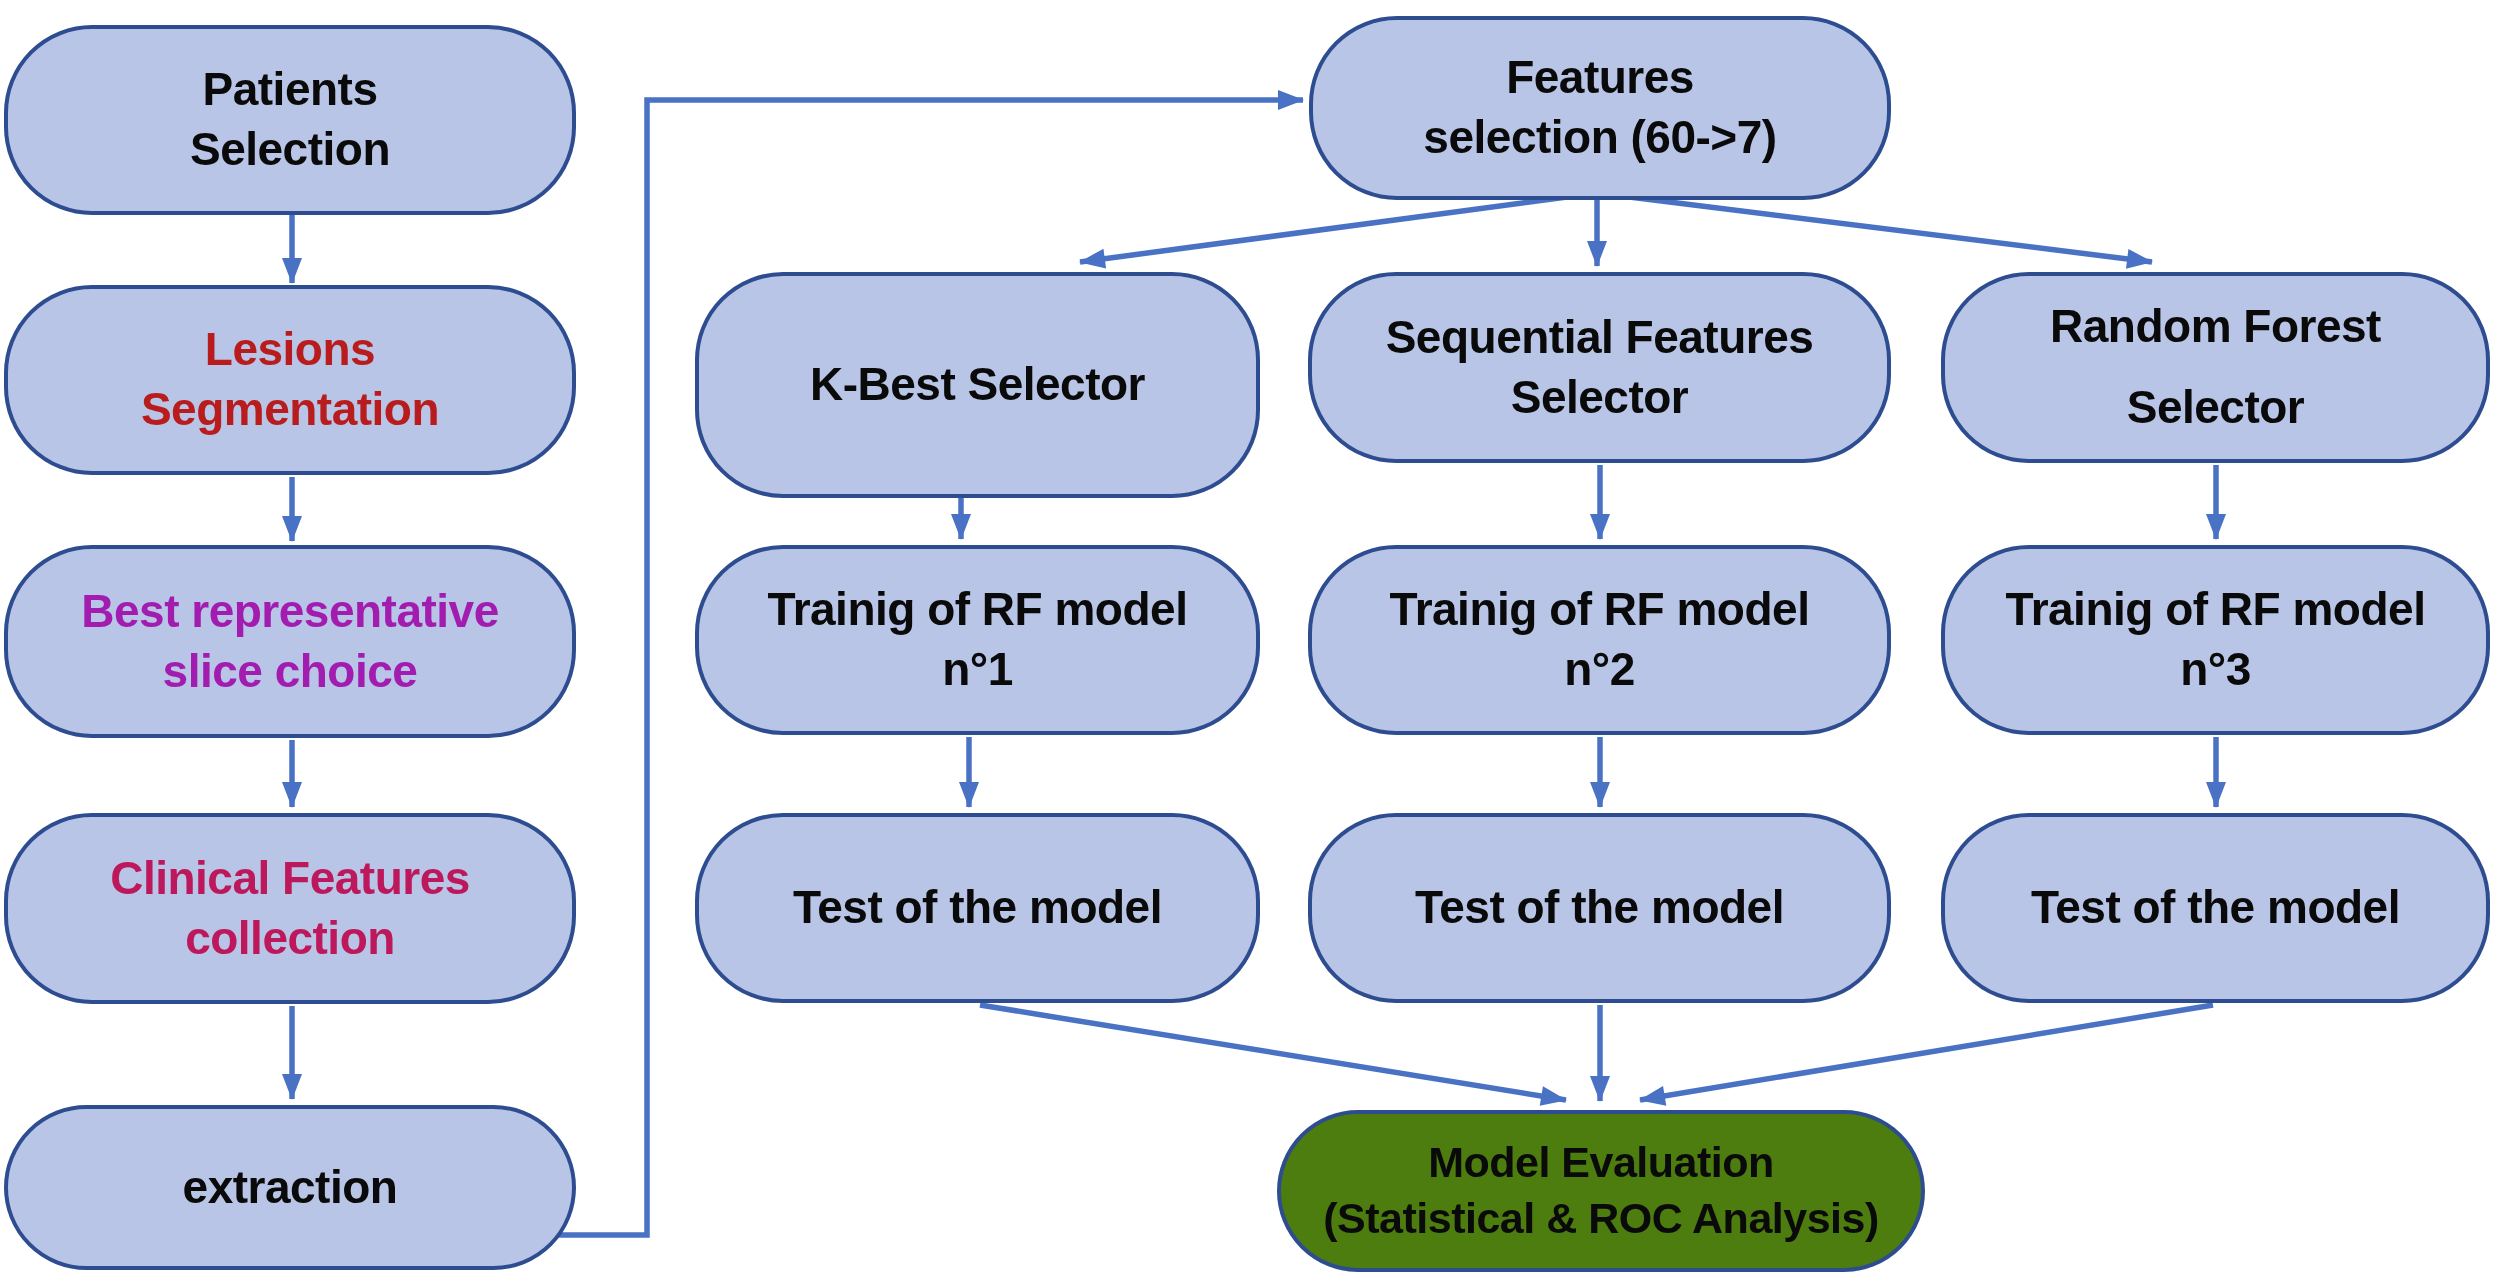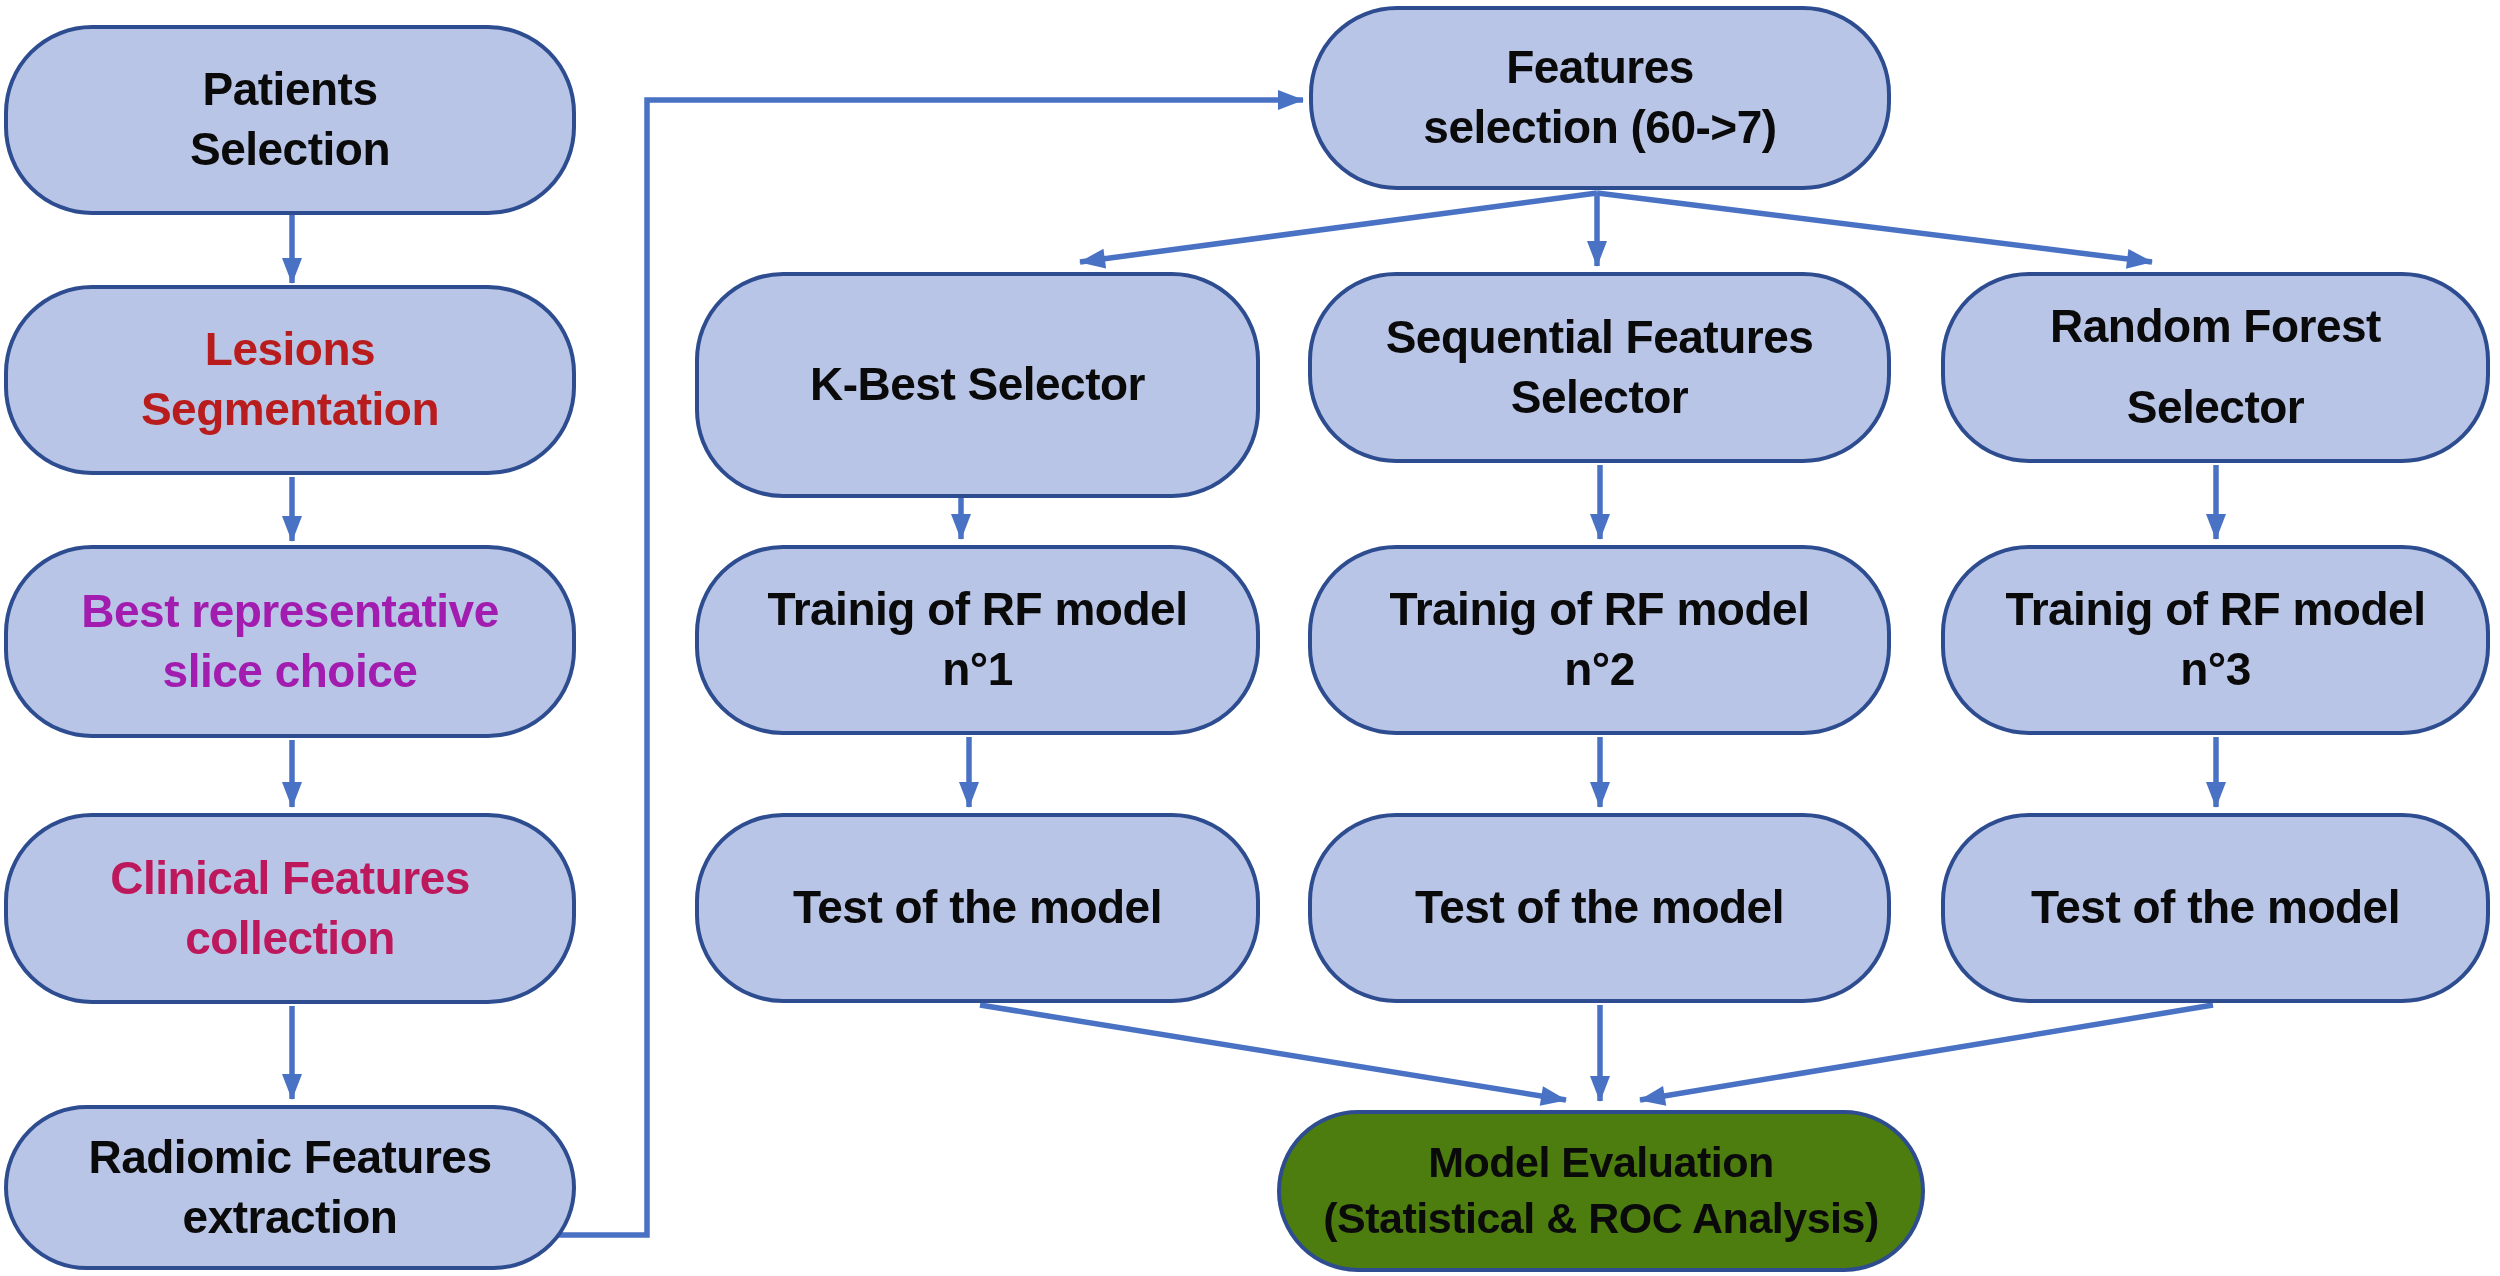--- a/index.html
+++ b/index.html
@@ -64,24 +64,23 @@
     </div>
     <div class="flow-node" style="left: 4px; top: 545px; width: 572px; height: 193px; background: rgb(185, 197, 230); border: 4px solid rgb(46, 77, 144); border-radius: 88px; font-size: 46px; color: #a21caf;">
       <span>Best representative</span>
       <span>slice choice</span>
     </div>
     <div class="flow-node" style="left: 4px; top: 813px; width: 572px; height: 191px; background: rgb(185, 197, 230); border: 4px solid rgb(46, 77, 144); border-radius: 88px; font-size: 46px; color: #be185d;">
       <span>Clinical Features</span>
       <span>collection</span>
     </div>
     <div class="flow-node" style="left: 4px; top: 1105px; width: 572px; height: 165px; background: rgb(185, 197, 230); border: 4px solid rgb(46, 77, 144); border-radius: 82.5px; font-size: 46px; color: rgb(10, 10, 10);">
-      <span>Radiomic Features</span>
       <span>extraction</span>
     </div>
-    <div class="flow-node" style="left: 1309px; top: 6px; width: 582px; height: 184px; background: rgb(185, 197, 230); border: 4px solid rgb(46, 77, 144); border-radius: 88px; font-size: 46px; color: rgb(10, 10, 10);">
+    <div class="flow-node" style="left: 1309px; top: 16px; width: 582px; height: 184px; background: rgb(185, 197, 230); border: 4px solid rgb(46, 77, 144); border-radius: 88px; font-size: 46px; color: rgb(10, 10, 10);">
       <span>Features</span>
       <span>selection (60-&gt;7)</span>
     </div>
     <div class="flow-node" style="left: 695px; top: 272px; width: 565px; height: 226px; background: rgb(185, 197, 230); border: 4px solid rgb(46, 77, 144); border-radius: 88px; font-size: 46px; color: rgb(10, 10, 10);">
       <span>K-Best Selector</span>
     </div>
     <div class="flow-node" style="left: 1308px; top: 272px; width: 583px; height: 191px; background: rgb(185, 197, 230); border: 4px solid rgb(46, 77, 144); border-radius: 88px; font-size: 46px; color: rgb(10, 10, 10);">
       <span>Sequential Features</span>
       <span>Selector</span>
     </div>

